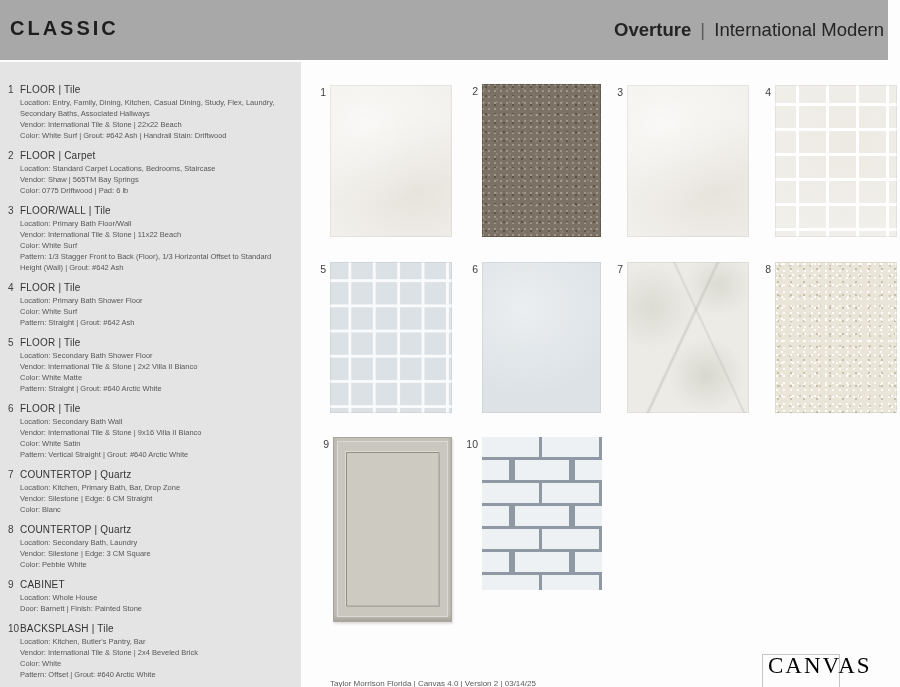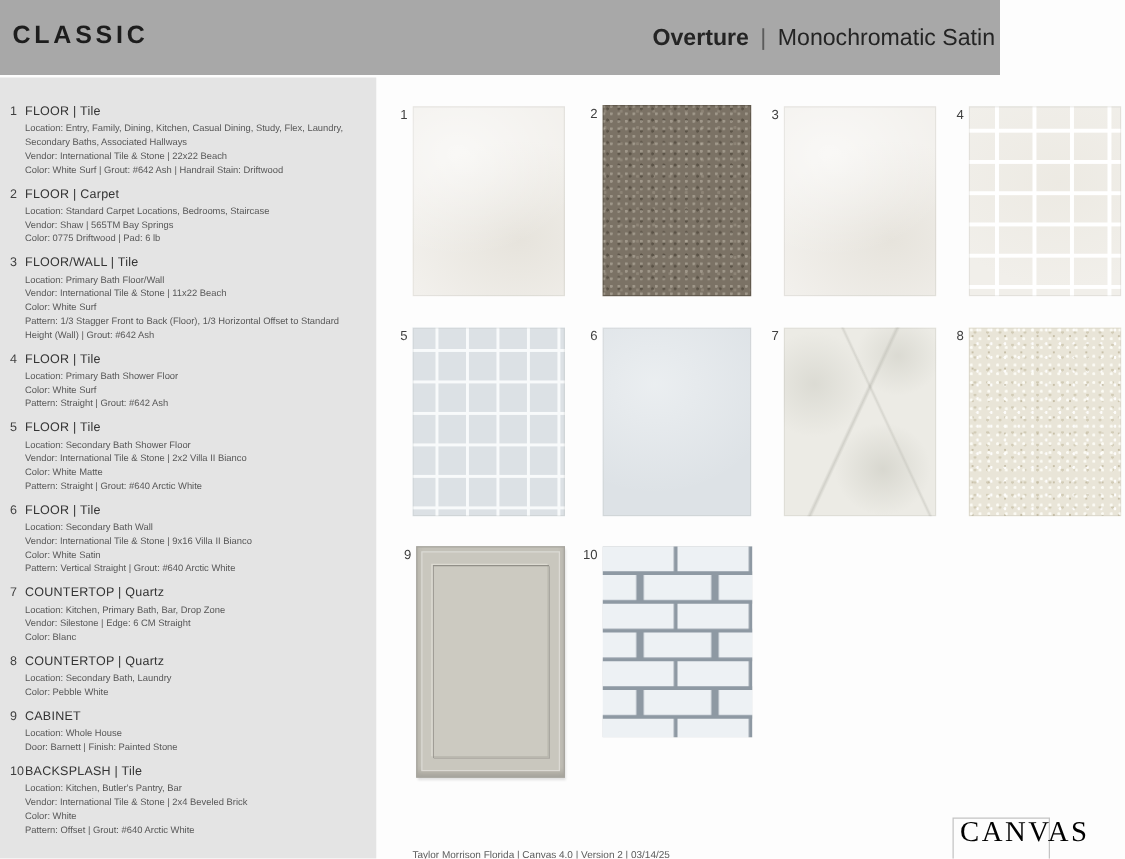--- a/index.html
+++ b/index.html
@@ -1,20 +1,20 @@
 <!DOCTYPE html>
 <html><head>
 <meta charset="utf-8">
 <style>
   html,body{margin:0;padding:0;background:#ffffff;}
   .page{position:relative;width:900px;height:687px;overflow:hidden;background:#fdfdfd;
         font-family:"Liberation Sans",sans-serif;}
 
   
-  .header{position:absolute;left:0;top:0;width:800px;height:60px;background:#a8a8a8;}
+  .header{position:absolute;left:0;top:0;width:888px;height:60px;background:#a8a8a8;}
   .brand{position:absolute;left:10px;top:17px;font-size:20px;font-weight:bold;
          letter-spacing:3px;color:#1d1d1d;}
   .pkg{position:absolute;right:4px;top:19px;font-size:18.5px;color:#242424;white-space:nowrap;}
   .pkg .b{font-weight:bold;}
   .pkg .sep{color:#5c5c5c;font-weight:normal;padding:0 4px;}
 
   
   .sidebar{position:absolute;left:0;top:62px;width:301px;height:625px;background:#e4e4e4;
            padding-top:22px;box-sizing:border-box;}
   .item{display:flex;margin-bottom:9px;}
@@ -81,21 +81,21 @@
 </head>
 <body>
 
 <div class="page">
 
   <div class="header">
     <div class="brand">CLASSIC</div>
     <div class="pkg">
       <span class="b">Overture</span>
       <span class="sep">|</span>
-      <span>Monochromatic Satin</span>
+      <span>International Modern</span>
     </div>
   </div>
 
   <div class="sidebar">
     <div class="item">
       <div class="no">1</div>
       <div class="body">
         <div class="t">FLOOR | Tile</div>
         <div class="d">Location: Entry, Family, Dining, Kitchen, Casual Dining, Study, Flex, Laundry, Secondary Baths, Associated Hallways</div>
         <div class="d">Vendor: International Tile &amp; Stone | 22x22 Beach</div>
@@ -157,20 +157,21 @@
         <div class="d">Location: Kitchen, Primary Bath, Bar, Drop Zone</div>
         <div class="d">Vendor: Silestone | Edge: 6 CM Straight</div>
         <div class="d">Color: Blanc</div>
       </div>
     </div>
     <div class="item">
       <div class="no">8</div>
       <div class="body">
         <div class="t">COUNTERTOP | Quartz</div>
         <div class="d">Location: Secondary Bath, Laundry</div>
+        <div class="d">Vendor: Silestone | Edge: 3 CM Square</div>
         <div class="d">Color: Pebble White</div>
       </div>
     </div>
     <div class="item">
       <div class="no">9</div>
       <div class="body">
         <div class="t">CABINET</div>
         <div class="d">Location: Whole House</div>
         <div class="d">Door: Barnett | Finish: Painted Stone</div>
       </div>

